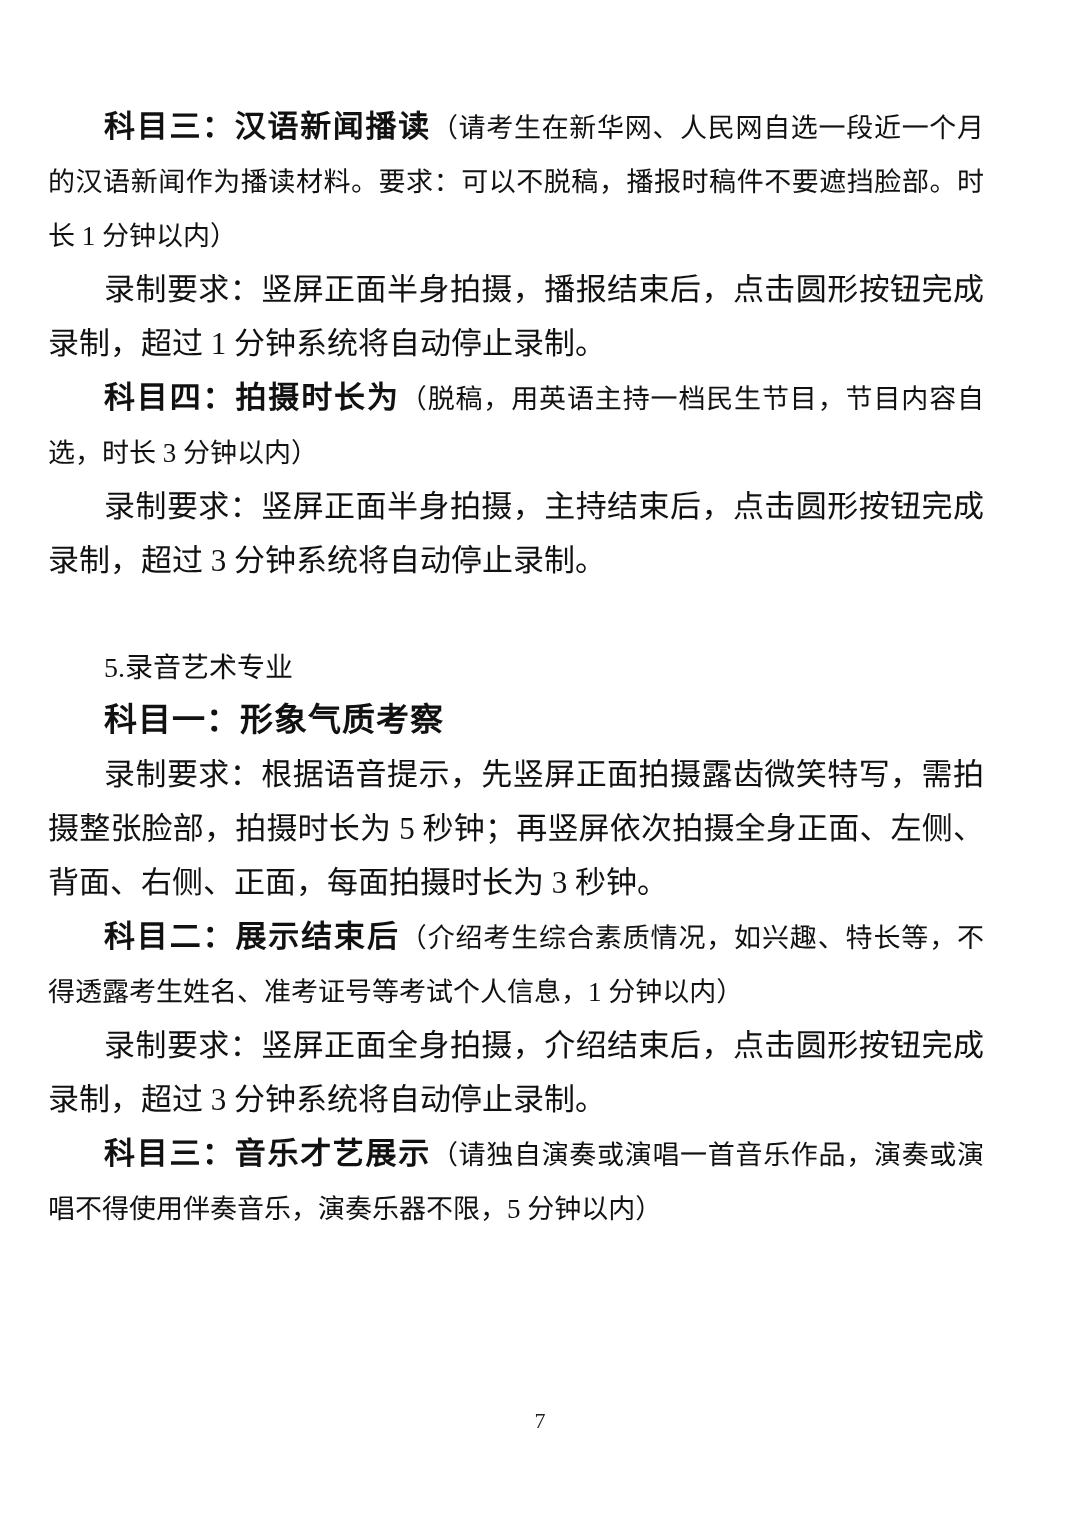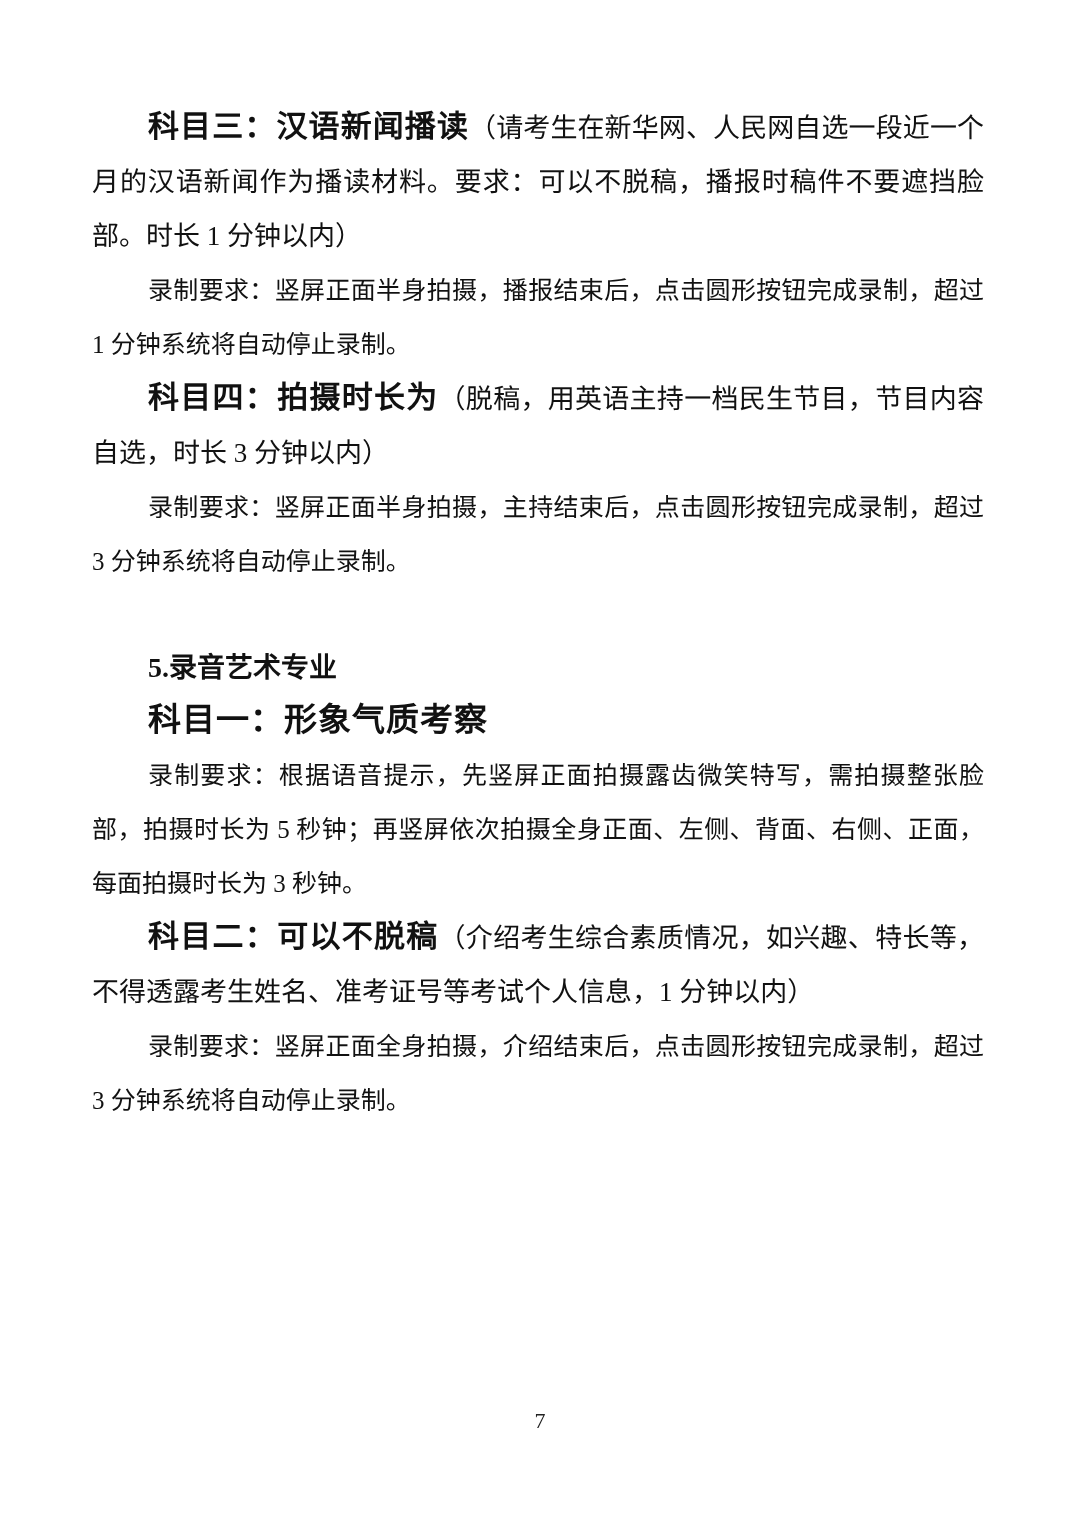--- a/index.html
+++ b/index.html
@@ -6,21 +6,21 @@
     margin: 0;
     padding: 0;
     background: #ffffff;
   }
   .page {
     position: relative;
     width: 1080px;
     height: 1527px;
     background: #ffffff;
     box-sizing: border-box;
-    padding: 100px 96px 0 92px;
+    padding: 100px 96px 0 48px;
     font-family: "Liberation Serif", "DejaVu Serif", serif;
     color: #111111;
     overflow: hidden;
   }
   .doc p {
     margin: 0;
     text-align: justify;
     text-justify: inter-ideograph;
     text-indent: 2em;
     font-size: 28px;
@@ -29,31 +29,31 @@
   .doc p span { line-height: 53px; }
   .subject-title {
     font-weight: 700;
     font-size: 31px;
     letter-spacing: 1px;
   }
   .subject-note {
     font-size: 27px;
   }
   .section-heading {
-    font-weight: 700;
+    font-weight: 400;
     font-size: 30px;
     margin-top: 53px !important;
   }
   .subject-heading-line {
     font-weight: 700;
     font-size: 33px;
     letter-spacing: 1px;
   }
   .body-text {
-    font-size: 25px;
+    font-size: 31px;
   }
   .page-number {
     position: absolute;
     left: 0;
     right: 0;
     top: 1408px;
     text-align: center;
     font-size: 22px;
     color: #222222;
     font-family: "Liberation Serif", "DejaVu Serif", serif;
@@ -87,25 +87,28 @@
 
     <p>
       <span class="subject-heading-line">科目一：形象气质考察</span>
     </p>
 
     <p>
       <span class="body-text">录制要求：根据语音提示，先竖屏正面拍摄露齿微笑特写，需拍摄整张脸部，拍摄时长为 5 秒钟；再竖屏依次拍摄全身正面、左侧、背面、右侧、正面，每面拍摄时长为 3 秒钟。</span>
     </p>
 
     <p>
-      <span class="subject-title">科目二：可以不脱稿</span><span class="subject-note">（介绍考生综合素质情况，如兴趣、特长等，不得透露考生姓名、准考证号等考试个人信息，1 分钟以内）</span>
+      <span class="subject-title">科目二：展示结束后</span><span class="subject-note">（介绍考生综合素质情况，如兴趣、特长等，不得透露考生姓名、准考证号等考试个人信息，1 分钟以内）</span>
     </p>
 
     <p>
       <span class="body-text">录制要求：竖屏正面全身拍摄，介绍结束后，点击圆形按钮完成录制，超过 3 分钟系统将自动停止录制。</span>
     </p>
 
+    <p>
+      <span class="subject-title">科目三：音乐才艺展示</span><span class="subject-note">（请独自演奏或演唱一首音乐作品，演奏或演唱不得使用伴奏音乐，演奏乐器不限，5 分钟以内）</span>
+    </p>
 
 
   </div>
 
   <div class="page-number">7</div>
 </div>
 
 </body></html>

